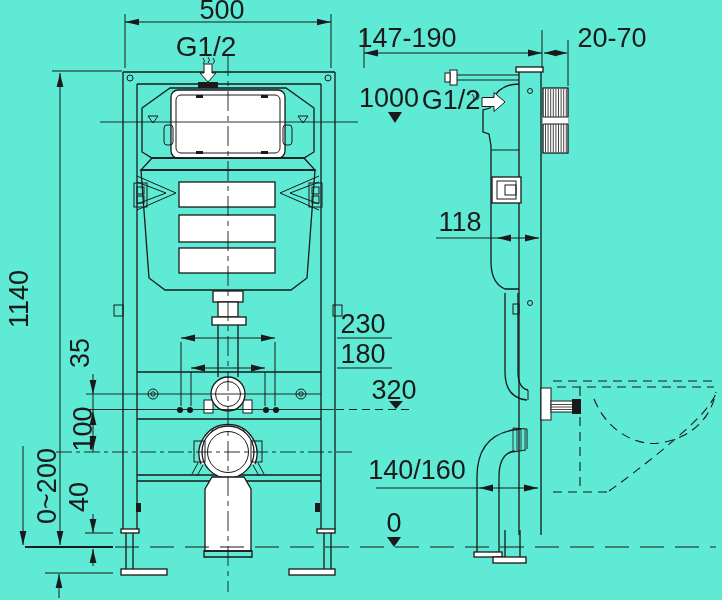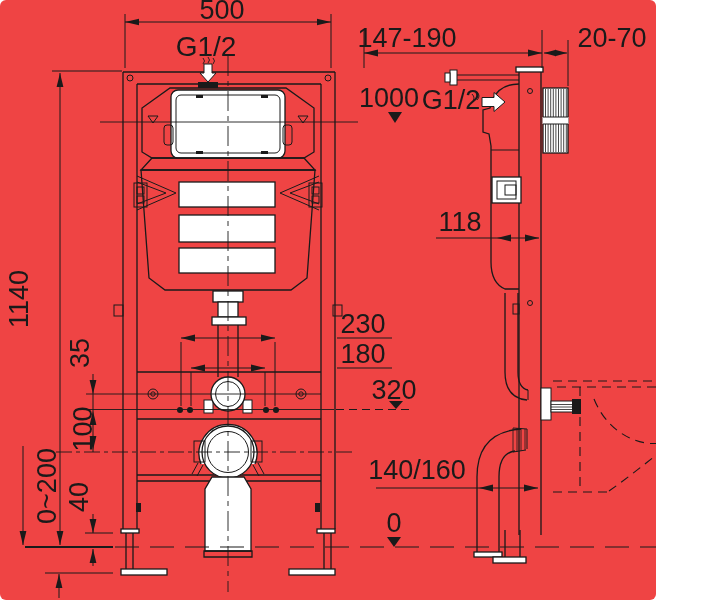--- a/index.html
+++ b/index.html
@@ -1,16 +1,16 @@
 <!DOCTYPE html>
 <html><head>
 <meta charset="utf-8">
 <style>
   html,body{margin:0;padding:0;background:#ffffff;}
-  .stage{position:relative;width:656px;height:600px;background:#ef4444;overflow:hidden;border-radius:6px;}
+  .stage{position:relative;width:722px;height:600px;background:#5eead4;overflow:hidden;}
   svg{display:block;}
   text{font-family:"Liberation Sans","DejaVu Sans",sans-serif;fill:#1a1a1a;}
   .dim{font-size:27px;}
   .big{font-size:28px;}
   .ln{stroke:#1a1a1a;stroke-width:1.3;fill:none;}
   .th{stroke:#1a1a1a;stroke-width:1;fill:none;}
   .hair{stroke:#1a1a1a;stroke-width:0.9;fill:none;}
   .fb{fill:#1a1a1a;stroke:none;}
   .wh{fill:#ffffff;}
   .hatch{stroke:#1a1a1a;stroke-width:0.8;fill:none;}

